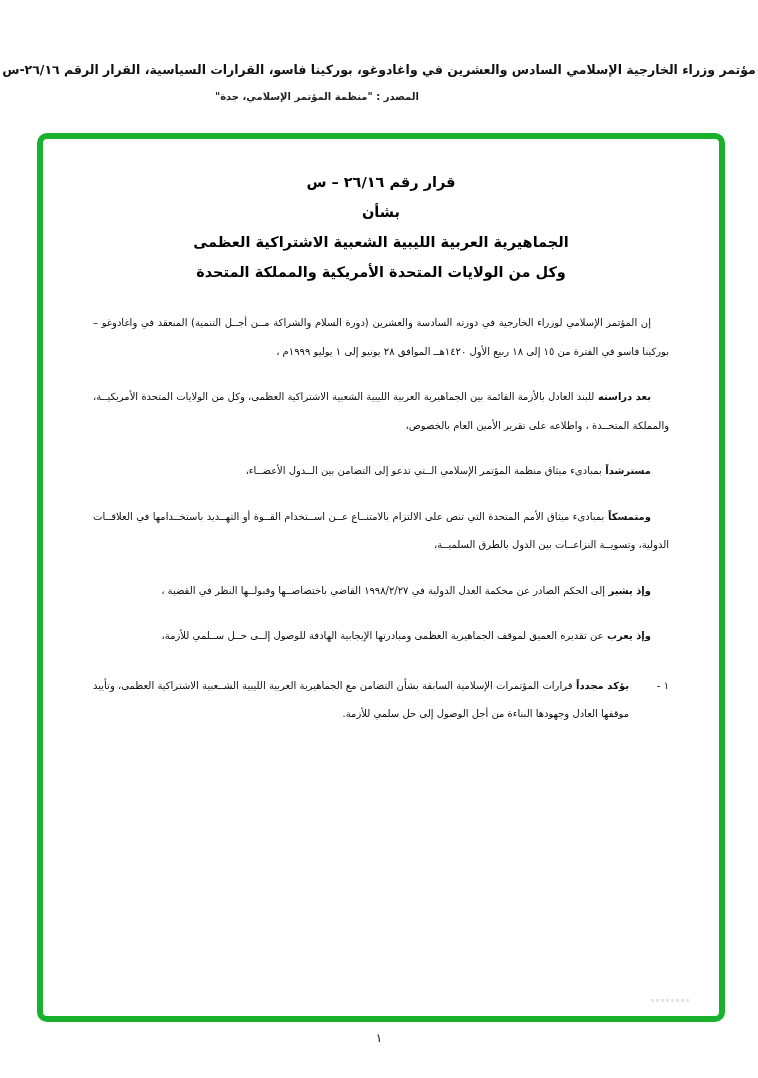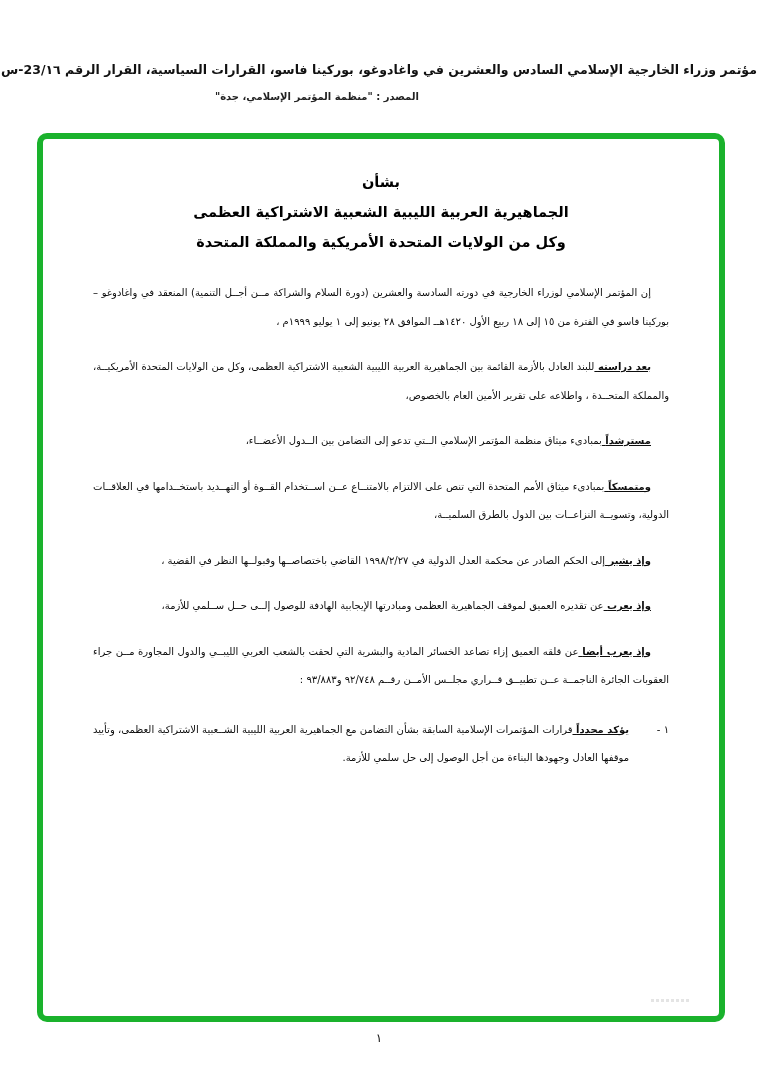--- a/index.html
+++ b/index.html
@@ -71,21 +71,21 @@
     direction: rtl;
     font-size: 10px;
     line-height: 28.5px;
     text-align: justify;
     color: #0d0d0d;
   }
   .para {
     margin: 0 0 17px 0;
     text-indent: 18px;
   }
-  .lead { font-weight: bold; text-decoration: underline; }
+  .lead { font-weight: bold; }
   .lead::after { content: "\00a0"; }
   .lead:empty::after { content: ""; }
   .item {
     position: relative;
     padding-right: 40px;
     margin-top: 21px;
     text-align: justify;
   }
   .item-num {
     position: absolute;
@@ -112,48 +112,48 @@
     height: 3px;
     background: repeating-linear-gradient(90deg, #d9d9d9 0 3px, #ffffff 3px 5px);
     opacity: 0.7;
   }
 </style>
 </head>
 <body>
 
 <div class="page">
 
-  <div class="hdr1">مؤتمر وزراء الخارجية الإسلامي السادس والعشرين في واغادوغو، بوركينا فاسو، القرارات السياسية، القرار الرقم 23/١٦-س</div>
+  <div class="hdr1">مؤتمر وزراء الخارجية الإسلامي السادس والعشرين في واغادوغو، بوركينا فاسو، القرارات السياسية، القرار الرقم ٢٦/١٦-س</div>
 
   <div class="hdr2">المصدر :  "منظمة المؤتمر الإسلامي، جدة"</div>
 
   <div class="green-box">
 
     <div class="title-block">
+      <div>قرار رقم ٢٦/١٦ – س</div>
       <div>بشأن</div>
       <div>الجماهيرية العربية الليبية الشعبية الاشتراكية العظمى</div>
       <div>وكل من الولايات المتحدة الأمريكية والمملكة المتحدة</div>
     </div>
 
     <div class="body-block">
 
       <p class="para"><b class="lead"></b><span>إن المؤتمر الإسلامي لوزراء الخارجية في دورته السادسة والعشرين (دورة السلام والشراكة مــن أجــل التنمية) المنعقد في واغادوغو – بوركينا فاسو في الفترة من ١٥ إلى ١٨ ربيع الأول ١٤٢٠هــ الموافق ٢٨ يونيو إلى ١ يوليو ١٩٩٩م ،</span></p>
 
       <p class="para"><b class="lead">بعد دراسته</b><span>للبند العادل بالأزمة القائمة بين الجماهيرية العربية الليبية الشعبية الاشتراكية العظمى، وكل من الولايات المتحدة الأمريكيــة، والمملكة المتحــدة ، واطلاعه على تقرير الأمين العام بالخصوص،</span></p>
 
       <p class="para"><b class="lead">مسترشداً</b><span>بمبادىء ميثاق منظمة المؤتمر الإسلامي الــتي تدعو إلى التضامن بين الــدول  الأعضــاء،</span></p>
 
       <p class="para"><b class="lead">ومتمسكاً</b><span>بمبادىء  ميثاق الأمم المتحدة التي تنص على الالتزام  بالامتنــاع عــن اســتخدام القــوة أو التهــديد باستخــدامها في العلاقــات الدولية، وتسويــة النزاعــات بين الدول  بالطرق  السلميــة،</span></p>
 
 
       <p class="para"><b class="lead">وإذ يشير</b><span>إلى الحكم الصادر عن محكمة العدل الدولية في ١٩٩٨/٢/٢٧ القاضي باختصاصــها وقبولــها النظر في القضية ،</span></p>
 
       <p class="para"><b class="lead">وإذ يعرب</b><span>عن تقديره العميق لموقف الجماهيرية العظمى ومبادرتها الإيجابية الهادفة للوصول  إلــى حــل ســلمي للأزمة،</span></p>
 
-      <p class="para"><b class="lead">وإذ يعرب أيضا</b><span>عن قلقه العميق إزاء تصاعد الخسائر المادية والبشرية التي لحقت بالشعب العربي الليبــي والدول المجاورة مــن جراء العقوبات الجائرة الناجمــة عــن تطبيــق قــراري مجلــس الأمــن رقــم ٩٢/٧٤٨ و٩٣/٨٨٣ :</span></p>
 
       <div class="item">
         <span class="item-num">١ -</span>
         <span><b class="lead">يؤكد مجدداً</b><span>قرارات المؤتمرات الإسلامية السابقة بشأن التضامن مع الجماهيرية العربية الليبية الشــعبية الاشتراكية العظمى، وتأييد موقفها العادل وجهودها البناءة من أجل الوصول إلى حل سلمي للأزمة.</span></span>
       </div>
 
     </div>
   </div>
 
   <div class="scan-artifact"></div>

